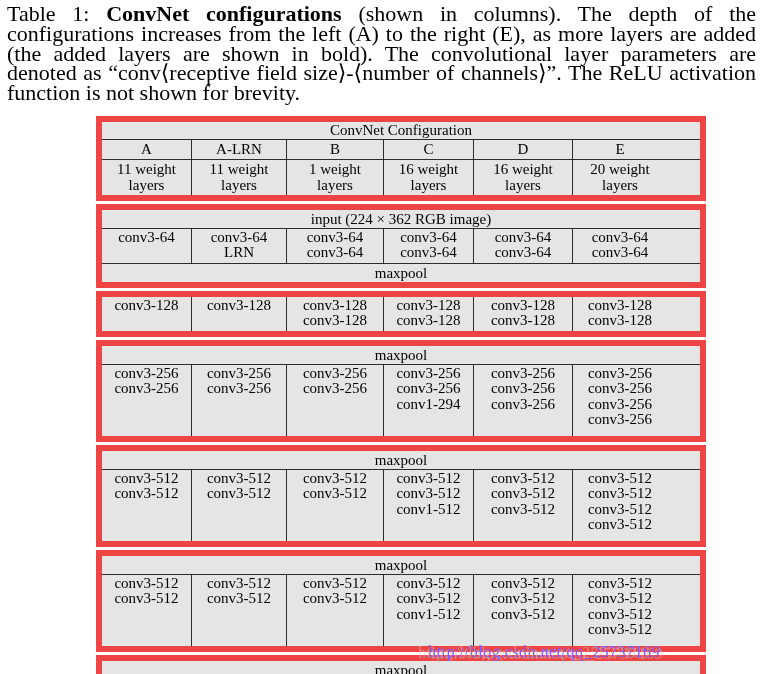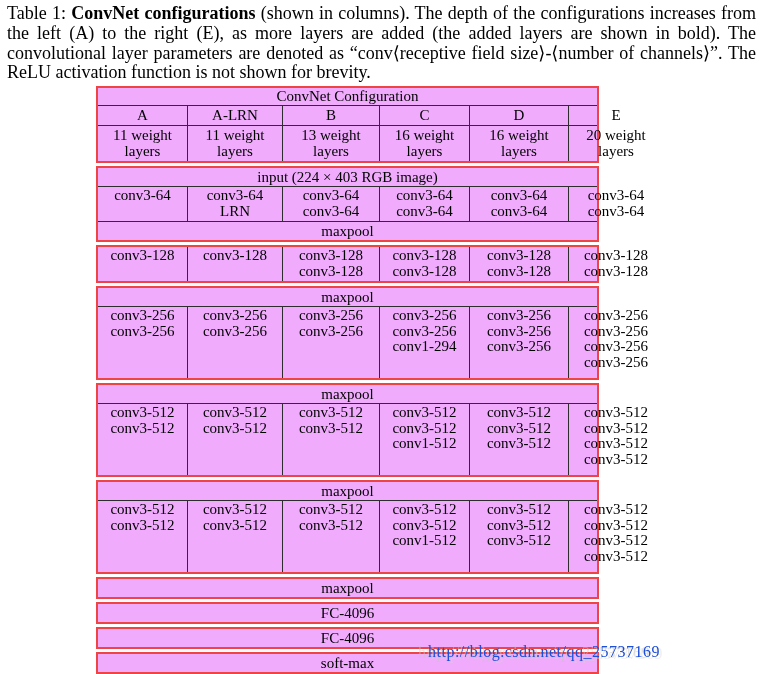--- a/index.html
+++ b/index.html
@@ -5,35 +5,35 @@
   html, body {
     margin: 0; padding: 0;
     background: #ffffff;
     width: 765px; height: 674px;
     font-family: "Liberation Serif", serif;
     color: #000;
     position: relative;
     overflow: hidden;
   }
   .caption {
-    margin: 4px 9px 3px 7px;
-    font-size: 18px;
+    margin: 4px 9px 13px 7px;
+    font-size: 22px;
     line-height: 19.8px;
     text-align: justify;
   }
   .caption b { font-weight: bold; }
 
   .tbl { margin-left: 96px; width: 567px; }
 
   .box {
     box-sizing: border-box;
-    width: 503px;
-    border: 2px solid #ef4444;
+    width: 610px;
+    border: 6px solid #ef4444;
     margin-bottom: 3px;
-    background: #f0abfc;
+    background: #e5e5e5;
   }
   .row {
     text-align: center;
     font-size: 15px;
   }
   .title-row { height: 17px; line-height: 17px; }
   .span-row  { height: 18px; line-height: 18px; }
   .bt { border-top: 1px solid #2d2d2d; }
 
   .grid {
@@ -56,21 +56,21 @@
   .conv-grid .bold { font-weight: normal; }
   .conv-grid.h2 .cell { height: 33px; padding-top: 1px; }
   .conv-grid.h4 .cell { height: 70px; padding-top: 1px; }
 
   .watermark {
     position: absolute;
     left: 428px;
     top: 643px;
     font-size: 16px;
     letter-spacing: 0.5px;
-    color: #1d4ed8;
+    color: #8b5cf6;
     white-space: nowrap;
     text-shadow: -10px 1px 0 rgba(198,198,198,0.5), 3px 2px 0 rgba(214,214,214,0.4);
   }
 </style>
 </head>
 <body>
 
 <div class="caption">
   <span>Table 1: </span><b>ConvNet configurations</b><span> (shown in columns). The depth of the configurations increases from the left (A) to the right (E), as more layers are added (the added layers are shown in bold). The convolutional layer parameters are denoted as “conv⟨receptive field size⟩-⟨number of channels⟩”. The ReLU activation function is not shown for brevity.</span>
 </div>
@@ -90,40 +90,40 @@
     <div class="grid weights-grid bt" id="weights-row">
         <div class="cell">
           <div class="wline">11 weight</div>
           <div class="wline">layers</div>
         </div>
         <div class="cell">
           <div class="wline">11 weight</div>
           <div class="wline">layers</div>
         </div>
         <div class="cell">
-          <div class="wline">13 weight</div>
+          <div class="wline">1 weight</div>
           <div class="wline">layers</div>
         </div>
         <div class="cell">
           <div class="wline">16 weight</div>
           <div class="wline">layers</div>
         </div>
         <div class="cell">
           <div class="wline">16 weight</div>
           <div class="wline">layers</div>
         </div>
         <div class="cell">
           <div class="wline">20 weight</div>
           <div class="wline">layers</div>
         </div>
       </div>
   </div>
 
   <div class="box">
-    <div class="row span-row">input (224 × 403 RGB image)</div>
+    <div class="row span-row">input (224 × 362 RGB image)</div>
     <div class="grid conv-grid h2 bt">
         <div class="cell">
           <div class="layer">conv3-64</div>
         </div>
         <div class="cell">
           <div class="layer">conv3-64</div>
           <div class="layer bold">LRN</div>
         </div>
         <div class="cell">
           <div class="layer">conv3-64</div>

